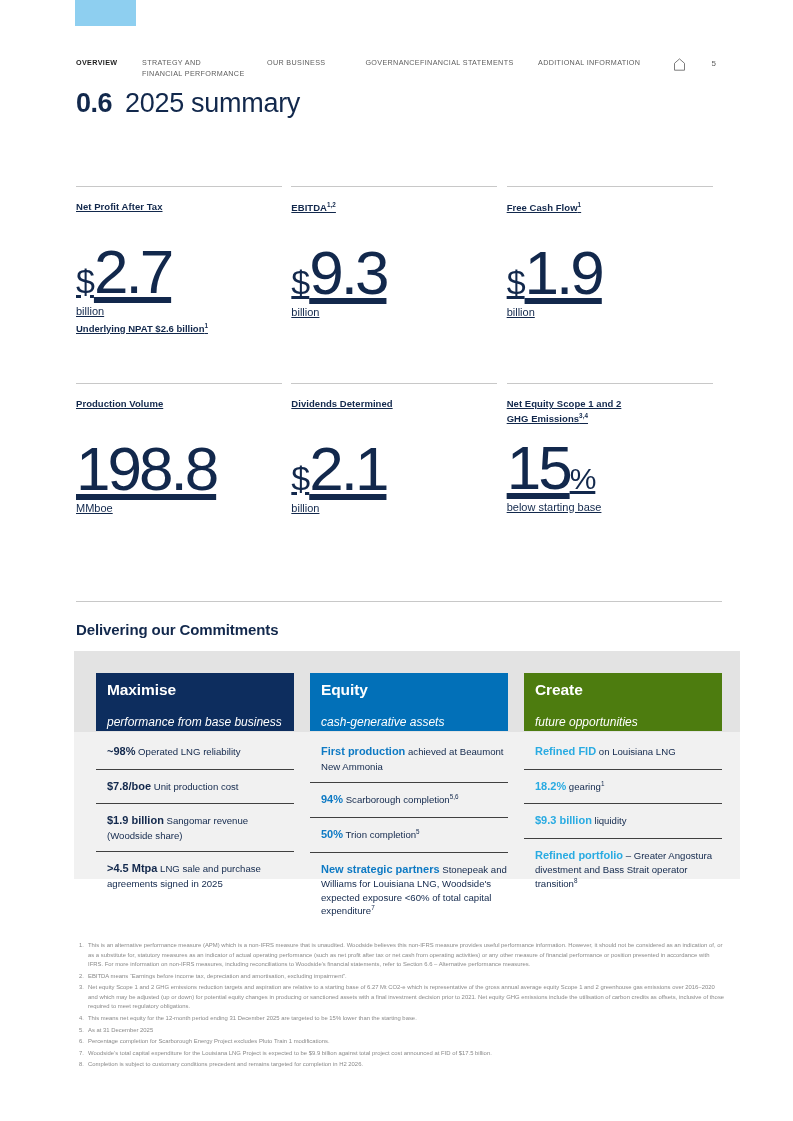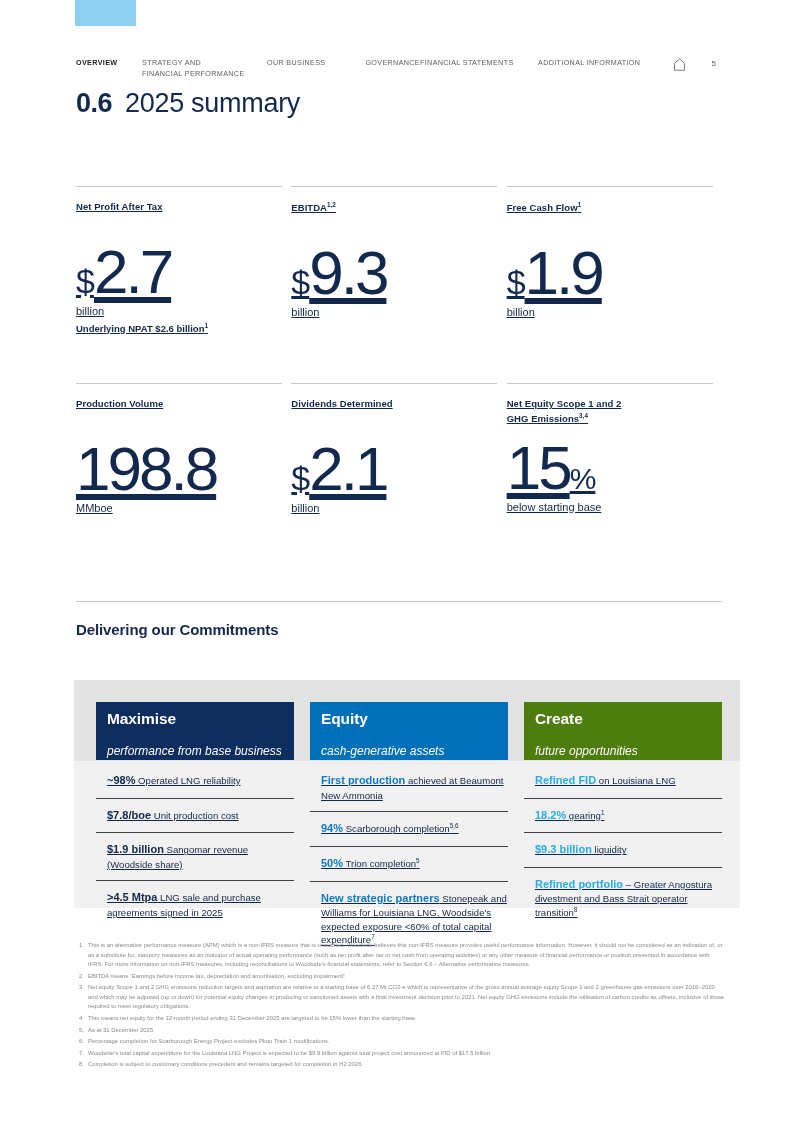--- a/index.html
+++ b/index.html
@@ -82,41 +82,41 @@
     position: absolute; left: 76px; width: 646px;
     border-top: 1px solid #c8c8c8;
   }
 
   
   .commit-title {
     position: absolute; left: 76px; top: 621px;
     font-size: 15px; font-weight: bold; color: #12284c; letter-spacing: -.1px;
   }
   .commit-panel {
-    position: absolute; left: 74px; top: 680px; width: 666px; height: 228px;
+    position: absolute; left: 74px; top: 651px; width: 666px; height: 228px;
     background: #f1f1f1;
   }
   .commit-panel-top {
     position: absolute; left: 0; top: 0; width: 666px; height: 81px;
     background: #e3e3e3;
   }
   .commit-cols {
     position: absolute; left: 22px; top: 22px;
     display: flex; gap: 16px;
   }
   .ccol { width: 198px; }
   .chead { height: 58px; padding: 8px 11px 0 11px; color: #fff; }
   .chead-title { font-size: 15.5px; font-weight: 600; line-height: 1.15; letter-spacing: -.1px; }
   .chead-sub { font-size: 12px; font-weight: 400; margin-top: 16px; line-height: 1.2; font-style: italic; }
   .chead.c1 { background: #0d2d5e; }
   .chead.c2 { background: #0270b8; }
   .chead.c3 { background: #4d7c0f; }
 
   .citems { margin-top: 13px; }
-  .citem { padding: 0 0 9px 11px; font-size: 9.6px; line-height: 1.42; color: #12284c; text-decoration: underline; }
+  .citem { padding: 0 0 9px 11px; font-size: 9.6px; line-height: 1.42; color: #12284c; }
   .citem + .citem { border-top: 1px solid #404040; padding-top: 9px; }
   .citem .hl1 { font-weight: bold; font-size: 11px; color: #12284c; }
   .citem .hl2 { font-weight: bold; font-size: 11px; color: #0e7ac4; }
   .citem .hl3 { font-weight: bold; font-size: 11px; color: #29abe2; }
   .citem sup { font-size: 6.3px; }
 
   
   .footnotes {
     position: absolute; left: 76px; top: 941px; width: 650px;
   }

